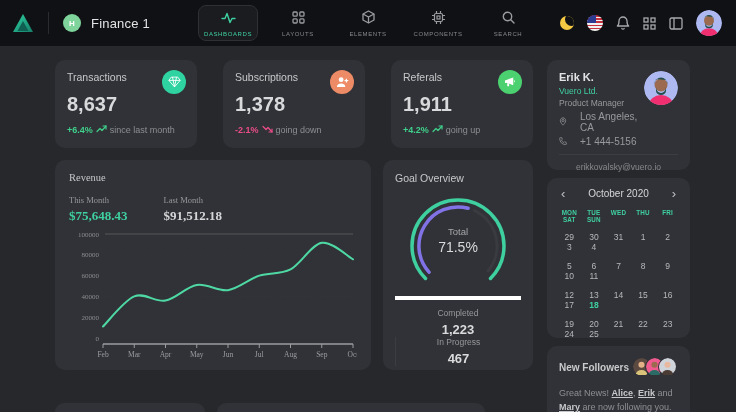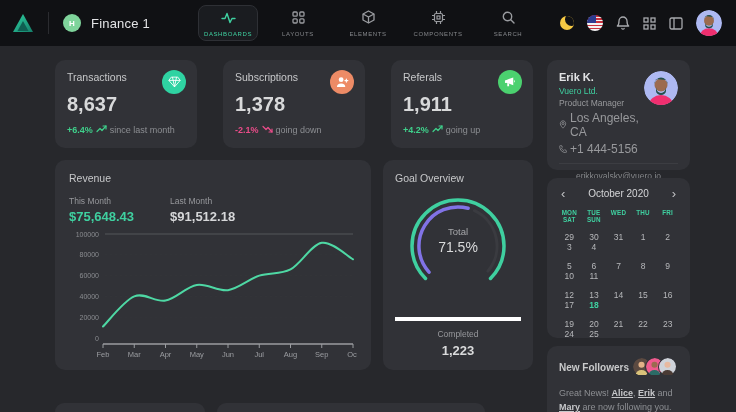--- a/index.html
+++ b/index.html
@@ -33,21 +33,21 @@
   .main-col { display:flex; flex-direction:column; }
   .stats-row { display:grid; grid-template-columns:repeat(3,1fr); gap:26px; }
   .stat-card { height:88px; padding:11px 12px; position:relative; }
   .stat-title { font-size:10.5px; color:#c7c8ca; }
   .stat-icon { position:absolute; top:10px; right:11px; width:24px; height:24px; border-radius:50%; display:flex; align-items:center; justify-content:center; }
   .stat-value { font-size:20px; font-weight:600; color:#d8d9da; margin-top:10px; }
   .stat-trend { margin-top:9px; font-size:9px; color:#8c8e92; display:flex; align-items:center; gap:3px; }
   .trend-val { font-weight:bold; }
 
   .row2 { display:grid; grid-template-columns:2fr 1fr; gap:12px; margin-top:12px; }
-  .revenue-card { height:210px; padding:12px 14px; }
+  .revenue-card { height:210px; padding:12px 14px;font-family:Liberation Serif, serif; }
   .rev-labels { display:flex; gap:36px; margin-top:12px; }
   .rev-label { font-size:8.5px; color:#97989c; }
   .rev-amount { font-size:13px; font-weight:bold; color:#d6d7d9; margin-top:3px; }
   .rev-amount.green { color:#3fd0a0; }
   .card-title { font-size:10.5px; color:#c7c8ca; }
 
   .goal-card { height:210px; padding:12px; display:flex; flex-direction:column; }
   .gauge-wrap { position:relative; width:120px; height:108px; margin:4px auto 0; }
   .gauge-center { position:absolute; left:0; top:38px; width:120px; text-align:center; }
   .gauge-total-label { font-size:9.5px; color:#a6a7aa; }
@@ -62,21 +62,21 @@
   .sliver { height:9px; border-radius:9px 9px 0 0; background:#313237; }
 
   
   .right-col { display:flex; flex-direction:column; gap:8px; }
   .profile-card { height:110px; padding:11px 12px 9px; }
   .profile-top { display:flex; }
   .profile-info { flex:1; min-width:0; }
   .profile-name { font-size:11px; font-weight:600; color:#e2e3e5; }
   .profile-company { font-size:8.5px; color:#3fd0a0; margin-top:3px; }
   .profile-role { font-size:8.5px; color:#98999c; margin-top:2px; }
-  .profile-line { font-size:12px; color:#98999c; margin-top:3px; display:flex; align-items:center; gap:3px; }
+  .profile-line { font-size:10px; color:#98999c; margin-top:3px; display:flex; align-items:center; gap:13px; }
   .avatar-md { width:34px; height:34px; border-radius:50%; overflow:hidden; flex:none; }
   .profile-email { border-top:1px solid #3c3d42; margin-top:7px; padding-top:7px; text-align:center; font-size:8.5px; color:#86888b; }
 
   .calendar-card { height:160px; padding:10px 10px 8px; }
   .cal-header { display:flex; align-items:center; justify-content:space-between; padding:0 2px; }
   .cal-month { font-size:10px; color:#d5d6d8; }
   .cal-arrow { color:#c0c1c4; font-size:13px; line-height:10px; cursor:pointer; padding:0 2px; }
   .cal-weekdays, .cal-week { display:grid; grid-template-columns:repeat(5,1fr); text-align:center; }
   .cal-weekdays { margin-top:10px; }
   .cal-wd { font-size:6.3px; font-weight:bold; color:#3fd0a0; letter-spacing:.2px; }
@@ -337,20 +337,24 @@
           <div class="gauge-center">
             <div class="gauge-total-label">Total</div>
             <div class="gauge-total-value">71.5%</div>
           </div>
         </div>
         <div class="goal-footer">
           <div class="goal-stat">
             <div class="goal-stat-label">Completed</div>
             <div class="goal-stat-value">1,223</div>
           </div>
+          <div class="goal-stat">
+            <div class="goal-stat-label">In Progress</div>
+            <div class="goal-stat-value">467</div>
+          </div>
         </div>
       </div>
     </div>
 
     <div class="sliver-row">
       <div class="sliver" style="width:150px;"></div>
       <div class="sliver" style="width:268px;"></div>
     </div>
   </div>
 

